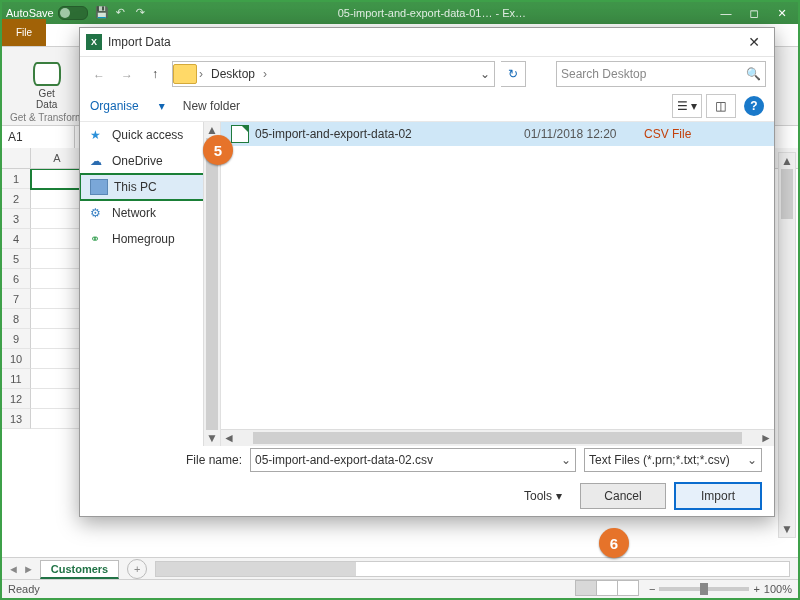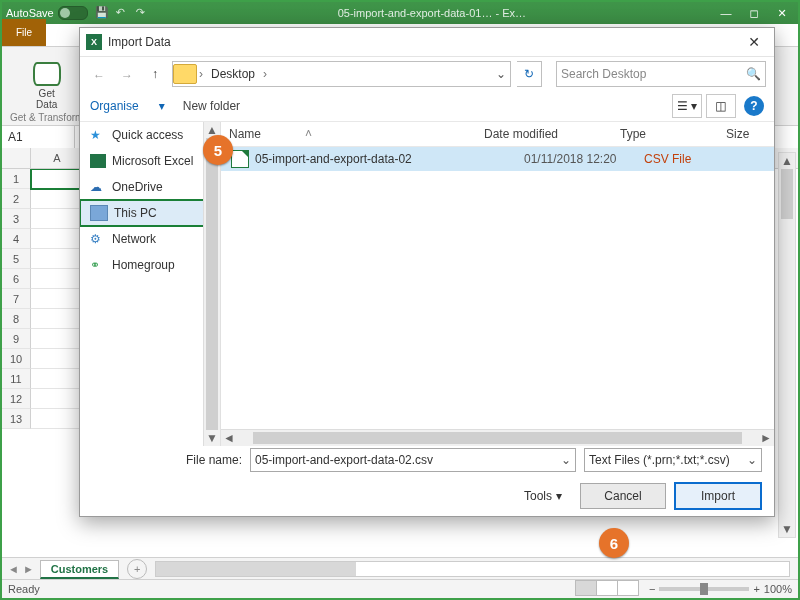--- a/index.html
+++ b/index.html
@@ -62,21 +62,21 @@
 .dlg-title .x{width:28px;height:22px;display:flex;align-items:center;justify-content:center;font-size:14px}
 .dlg-nav{height:34px;display:flex;align-items:center;gap:6px;padding:0 8px}
 .navbtn{width:22px;height:22px;display:flex;align-items:center;justify-content:center;color:#999;border-radius:2px}
 .navbtn.enabled{color:#333}
 .folder{width:22px;height:18px;background:#ffd968;border:1px solid #d4a93a;border-radius:2px}
 .crumbs{flex:1;height:24px;border:1px solid #bfbfbf;display:flex;align-items:center;background:#fff}
 .crumbs .seg{padding:0 6px}
 .crumbs .chev{color:#777;padding:0 2px}
 .crumbs .drop{margin-left:auto;width:18px;text-align:center;color:#555}
 .refresh{width:24px;height:24px;border:1px solid #bfbfbf;border-left:none;display:flex;align-items:center;justify-content:center;color:#1066b5}
-.search{width:200px;height:24px;border:1px solid #bfbfbf;margin-left:8px;display:flex;align-items:center;padding:0 4px;color:#888}
+.search{width:200px;height:24px;border:1px solid #bfbfbf;margin-left:24px;display:flex;align-items:center;padding:0 4px;color:#888}
 .search .mag{margin-left:auto}
 .dlg-toolbar{height:30px;display:flex;align-items:center;padding:0 10px;border-bottom:1px solid #e8e8e8}
 .dlg-toolbar .org{color:#1066b5;display:flex;align-items:center;gap:20px}
 .dlg-toolbar .nf{margin-left:18px;color:#444}
 .dlg-toolbar .spacer{flex:1}
 .viewbtn{width:28px;height:22px;border:1px solid #c8c8c8;margin-left:4px;display:flex;align-items:center;justify-content:center;background:#fff}
 .help{width:20px;height:20px;border-radius:50%;background:#1979ca;color:#fff;display:flex;align-items:center;justify-content:center;margin-left:8px;font-weight:bold}
 .dlg-body{position:absolute;left:0;right:0;top:94px;bottom:70px;display:flex}
 .navpane{width:140px;background:#fff;position:relative;overflow:hidden}
 .navpane .item{height:26px;display:flex;align-items:center;gap:6px;padding-left:10px}
@@ -460,24 +460,20 @@
       <div class="viewbtn">◫</div>
       <div class="help">?</div>
     </div>
     <div class="dlg-body">
       <div class="navpane">
         <div class="item">
             <span class="ico star">★</span>
             <span>Quick access</span>
           </div>
         <div class="item">
-            <span class="ico xlico"></span>
-            <span>Microsoft Excel</span>
-          </div>
-        <div class="item">
             <span class="ico cloud">☁</span>
             <span>OneDrive</span>
           </div>
         <div class="item sel">
             <span class="ico pc"></span>
             <span>This PC</span>
           </div>
         <div class="item">
             <span class="ico net">⚙</span>
             <span>Network</span>
@@ -486,29 +482,20 @@
             <span class="ico hg">⚭</span>
             <span>Homegroup</span>
           </div>
         <div class="navscroll">
           <div class="arr" style="top:0">▲</div>
           <div class="thumb"></div>
           <div class="arr" style="bottom:0">▼</div>
         </div>
       </div>
       <div class="listwrap">
-        <div class="listhdr">
-          <div class="col col-name">
-              <span>Name</span> 
-              <span style="margin-left:40px;color:#888">˄</span>
-            </div>
-          <div class="col col-date">Date modified</div>
-          <div class="col col-type">Type</div>
-          <div class="col col-size">Size</div>
-        </div>
         <div class="filerow">
           <span class="fico"></span>
           <span class="fname">05-import-and-export-data-02</span>
           <span class="fdate">01/11/2018 12:20</span>
           <span class="ftype">CSV File</span>
           <span class="fsize"></span>
         </div>
         <div class="hscroll2">
           <div class="arr">◄</div>
           <div class="thumb"></div>

